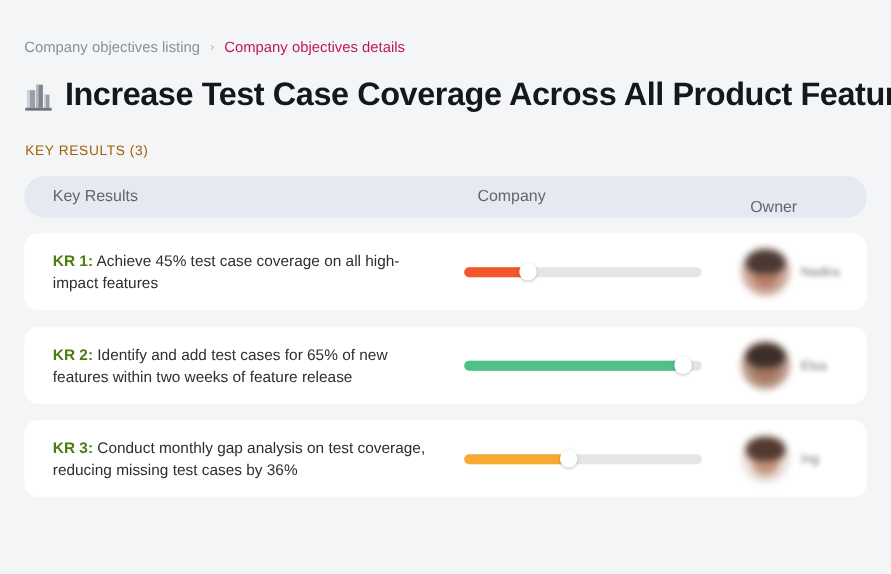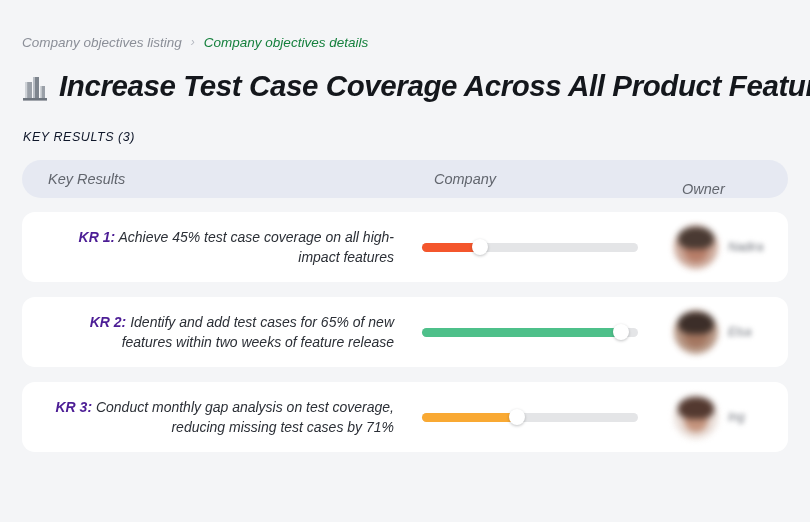--- a/index.html
+++ b/index.html
@@ -15,21 +15,20 @@
     font-family: "Liberation Sans", "DejaVu Sans", sans-serif;
     color: #1f2328;
     -webkit-font-smoothing: antialiased;
   }
 
   .page {
     width: 810px;
     height: 522px;
     padding: 34px 22px 0 22px;
     position: relative;
-    font-style: italic;
   }
 
   
   .breadcrumb {
     display: flex;
     align-items: center;
     gap: 9px;
     font-size: 13.5px;
     line-height: 18px;
     height: 18px;
@@ -39,21 +38,21 @@
     color: #8b8f98;
     white-space: nowrap;
   }
   .crumb-sep {
     color: #b4b8c0;
     font-size: 12px;
     line-height: 1;
     transform: translateY(-1px);
   }
   .crumb-current {
-    color: #15803d;
+    color: #be185d;
     white-space: nowrap;
     text-align: right;
   }
 
   
   .title-row {
     display: flex;
     align-items: center;
     gap: 11px;
     margin-bottom: 26px;
@@ -72,27 +71,27 @@
     letter-spacing: -0.4px;
     line-height: 36px;
     color: #14171c;
     white-space: nowrap;
   }
 
   
   .section-label {
     font-size: 12.5px;
     letter-spacing: 0.55px;
-    color: #0f172a;
+    color: #a16207;
     margin-bottom: 16px;
     padding-left: 1px;
   }
 
   
-  .kr-table { width: 766px; text-align: right; }
+  .kr-table { width: 766px; }
 
   .kr-header {
     display: flex;
     align-items: center;
     height: 38px;
     background: #e6e9f2;
     border-radius: 19px;
     margin-bottom: 14px;
   }
   .kr-header .col-kr   { padding-left: 26px; }
@@ -124,21 +123,21 @@
   }
   .kr-text {
     padding-left: 26px;
     padding-right: 18px;
     font-size: 14px;
     line-height: 20px;
     color: #2b2f36;
   }
   .kr-text b {
     font-weight: 700;
-    color: #4c1d95;
+    color: #4d7c0f;
   }
 
   
   .slider-cell {
     display: flex;
     align-items: center;
     padding-left: 10px;
   }
   .slider {
     position: relative;
@@ -274,21 +273,21 @@
           <div class="col-ow owner-cell">
             <div class="avatar">
               <div class="av-bg" style="background: rgb(176, 141, 121);"></div>
               <div class="av-face" style="background: rgb(156, 106, 82);"></div>
               <div class="av-hair" style="background: rgb(44, 29, 23);"></div>
             </div>
             <div class="owner-name">Elsa</div>
           </div>
         </div>
         <div class="kr-row">
-          <div class="col-kr kr-text"><b>KR 3:</b><span> Conduct monthly gap analysis on test coverage, reducing missing test cases by 71%</span></div>
+          <div class="col-kr kr-text"><b>KR 3:</b><span> Conduct monthly gap analysis on test coverage, reducing missing test cases by 36%</span></div>
           <div class="col-st slider-cell">
             <div class="slider">
               <div class="slider-track" style="background: rgb(228, 229, 231);"></div>
               <div class="slider-fill" style="width: 44%; background: rgb(249, 169, 51);"></div>
               <div class="slider-thumb" style="left: 44%;"></div>
             </div>
           </div>
           <div class="col-ow owner-cell">
             <div class="avatar">
               <div class="av-bg" style="background: rgb(232, 220, 214);"></div>

